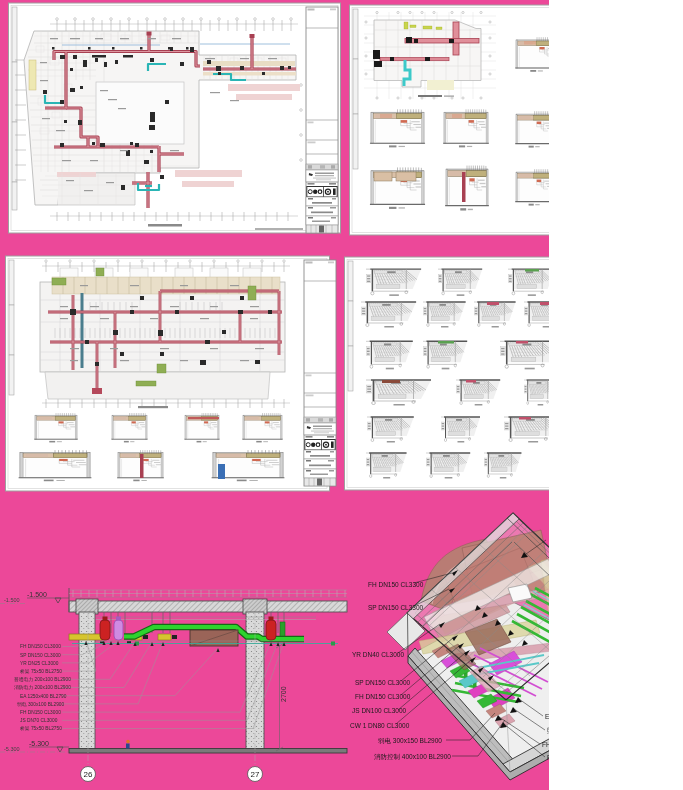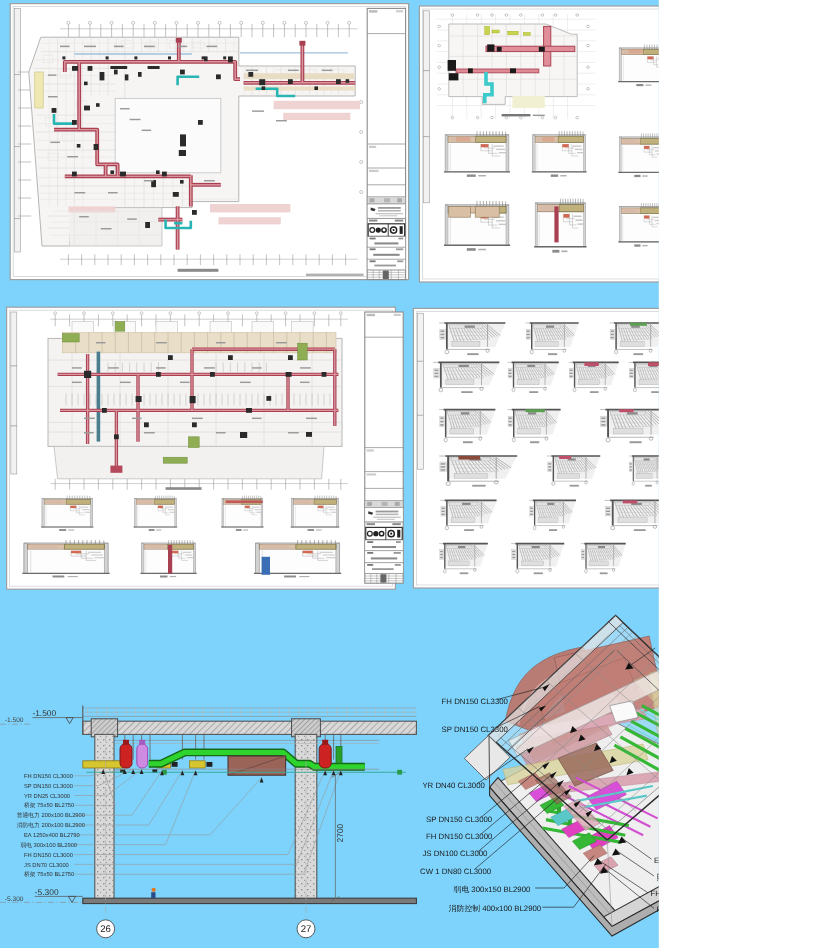--- a/index.html
+++ b/index.html
@@ -1,15 +1,15 @@
 <!DOCTYPE html>
 <html><head><meta charset="utf-8">
 <style>
 html,body{margin:0;padding:0;background:#fff}
-#page{position:relative;width:549px;height:790px;background:#7dd3fc;font-family:"Liberation Sans",sans-serif;overflow:hidden}
+#page{position:relative;width:549px;height:790px;background:#ec4899;font-family:"Liberation Sans",sans-serif;overflow:hidden}
 text{font-family:"Liberation Sans",sans-serif}
 </style></head>
 <body>
 <div id="page">
 <svg width="683" height="790" viewBox="0 0 683 790">
 <defs>
 <pattern id="hatch" width="4" height="4" patternTransform="rotate(45)" patternUnits="userSpaceOnUse">
   <rect width="4" height="4" fill="#d8d8d8"></rect>
           <line x1="0" y1="0" x2="0" y2="4" stroke="#8a8a8a" stroke-width="1"></line>
 </pattern>

